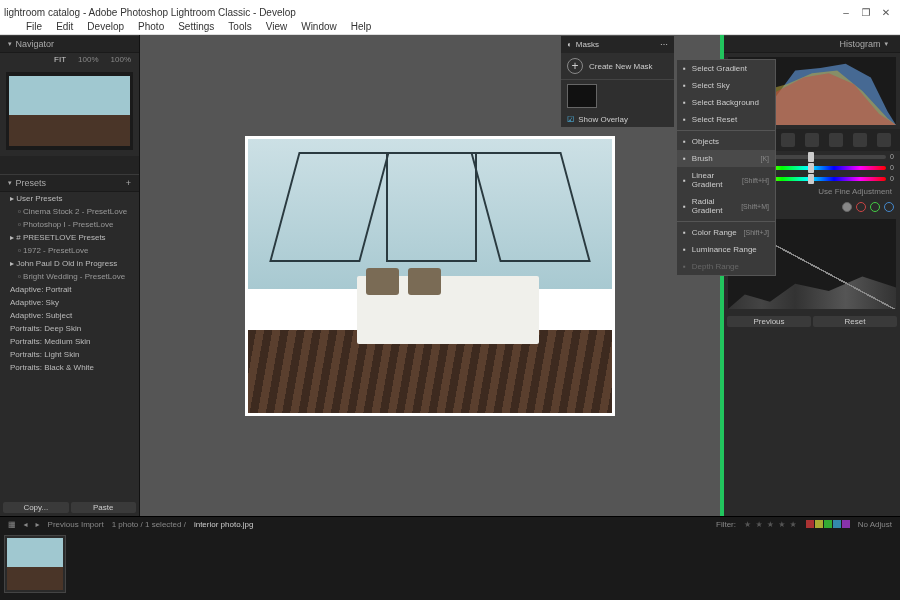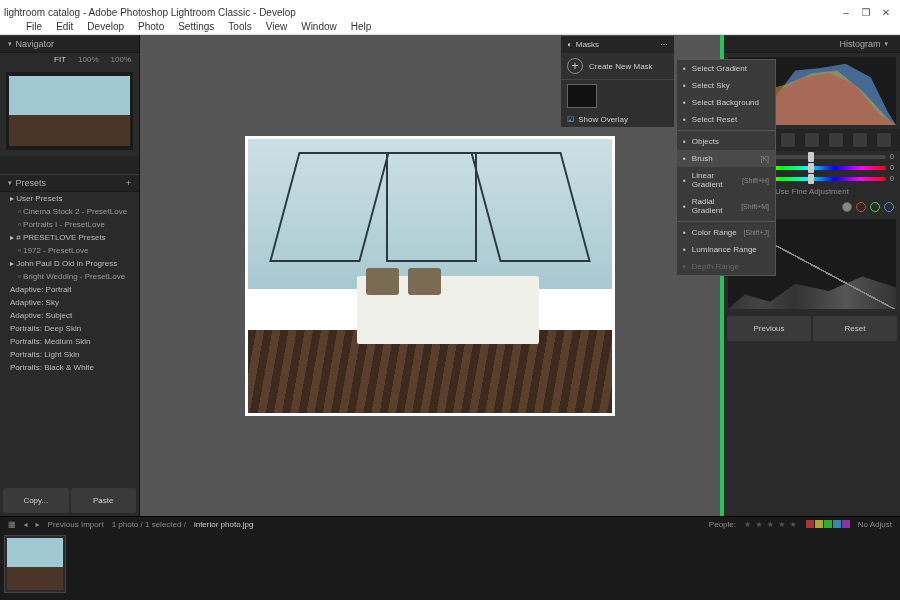--- a/index.html
+++ b/index.html
@@ -21,21 +21,21 @@
 .bed{position:absolute;bottom:25%;left:30%;width:50%;height:25%;background:#f0f0eb;border-radius:2px}
 .pillow{position:absolute;top:-8px;width:18%;height:40%;background:#7a6b55;border-radius:3px}
 .floor{position:absolute;bottom:0;left:0;right:0;height:30%;background:repeating-linear-gradient(100deg,#3d2a1f 0,#3d2a1f 8px,#5a3f2e 8px,#5a3f2e 16px)}
 .panel-hdr{padding:3px 8px;background:#232323;font-size:9px;display:flex;align-items:center;border-top:1px solid #3a3a3a;border-bottom:1px solid #1a1a1a}
 .panel-hdr .tri-icon{margin-right:4px;font-size:7px}
 .nav-thumb{margin:6px;height:78px;background:#1a1a1a;display:flex;align-items:center;justify-content:center}
 .nav-thumb .mini{width:95%;height:90%;background:linear-gradient(180deg,#a0c8d0 55%,#4a3528 55%)}
 .preset-item{padding:2px 6px 2px 18px;font-size:8px;color:#999;cursor:pointer;white-space:nowrap;overflow:hidden}
 .preset-grp{padding:2px 6px 2px 10px;font-size:8px;color:#bbb}
 .btn-row{display:flex;gap:2px;padding:3px}
-.btn{flex:1;background:#3a3a3a;padding:8px;text-align:center;font-size:8px;color:#ccc;cursor:pointer;border-radius:2px}
+.btn{flex:1;background:#3a3a3a;padding:1px;text-align:center;font-size:8px;color:#ccc;cursor:pointer;border-radius:2px}
 .toolbar-bottom{height:16px;background:#2a2a2a;display:flex;align-items:center;padding:0 8px;font-size:8px;color:#888;gap:10px}
 .filmstrip{height:84px;background:#1a1a1a;border-top:1px solid #000}
 .fs-info{height:14px;display:flex;align-items:center;padding:0 8px;font-size:8px;color:#888;gap:8px}
 .fs-thumbs{height:70px;display:flex;padding:4px;gap:4px}
 .fs-thumb{width:62px;height:58px;background:#2a2a2a;border:1px solid #444;padding:2px}
 .fs-thumb .img{width:100%;height:100%;background:linear-gradient(180deg,#a0c8d0 55%,#4a3528 55%)}
 .histogram{height:68px;margin:4px;position:relative;background:#1a1a1a;overflow:hidden}
 .hist-curve{position:absolute;bottom:0;width:100%;height:100%}
 .tool-row{display:flex;justify-content:space-around;padding:4px;background:#232323}
 .tool{width:14px;height:14px;background:#3a3a3a;border-radius:2px;cursor:pointer}
@@ -109,21 +109,21 @@
       <div style="height:18px;background:#232323"></div>
       <div class="panel-hdr">
         <span class="tri-icon">▾</span>
         <span>Presets</span>
         <div style="flex:1"></div>
           <span>+</span>
       </div>
       <div id="preset-list" style="flex:1;overflow:hidden">
           <div class="preset-grp">▸ User Presets</div>
           <div class="preset-item">▫ Cinema Stock 2 - PresetLove</div>
-          <div class="preset-item">▫ Portraits I - PresetLove</div>
+          <div class="preset-item">▫ Photoshop I - PresetLove</div>
           <div class="preset-grp">▸ # PRESETLOVE Presets</div>
           <div class="preset-item">▫ 1972 - PresetLove</div>
           <div class="preset-grp">▸ John Paul D Old in Progress</div>
           <div class="preset-item">▫ Bright Wedding - PresetLove</div>
           <div class="preset-grp">Adaptive: Portrait</div>
           <div class="preset-grp">Adaptive: Sky</div>
           <div class="preset-grp">Adaptive: Subject</div>
           <div class="preset-grp">Portraits: Deep Skin</div>
           <div class="preset-grp">Portraits: Medium Skin</div>
           <div class="preset-grp">Portraits: Light Skin</div>
@@ -253,21 +253,21 @@
             <div class="handle"></div>
           </div>
           <span>0</span>
         </div>
       <div class="slider-row">
           <div class="slider hue">
             <div class="handle"></div>
           </div>
           <span>0</span>
         </div>
-      <div style="padding:3px 8px;font-size:8px;text-align:center;color:#888"><span>Use Fine Adjustment</span></div>
+      <div style="padding:3px 8px;font-size:8px;text-align:right;color:#888"><span>Use Fine Adjustment</span></div>
       <div class="dots">
         <span style="font-size:8px;color:#888">Adjust</span>
         <div style="flex:1"></div>
         <div class="dot" style="background:#888"></div>
         <div class="dot" style="border-color:#c44"></div>
         <div class="dot" style="border-color:#4c4"></div>
         <div class="dot" style="border-color:#48c"></div>
       </div>
       <div class="curve-box">
         <div class="curve-hist"></div>
@@ -282,21 +282,21 @@
 
   <div class="filmstrip">
     <div class="fs-info">
       <span>▦</span>
       <span>◂</span>
       <span>▸</span>
       <span>Previous Import</span>
       <span>1 photo / 1 selected /</span>
       <span style="color:#ccc">interior photo.jpg</span>
       <div style="flex:1"></div>
-      <span>People:</span>
+      <span>Filter:</span>
       <span class="stars">★ ★ ★ ★ ★</span>
       <div class="color-sq">
         <div class="sq" style="background:#a33"></div>
           <div class="sq" style="background:#aa3"></div>
         <div class="sq" style="background:#3a3"></div>
           <div class="sq" style="background:#38a"></div>
         <div class="sq" style="background:#83a"></div>
       </div>
       <span>No Adjust</span>
     </div>

